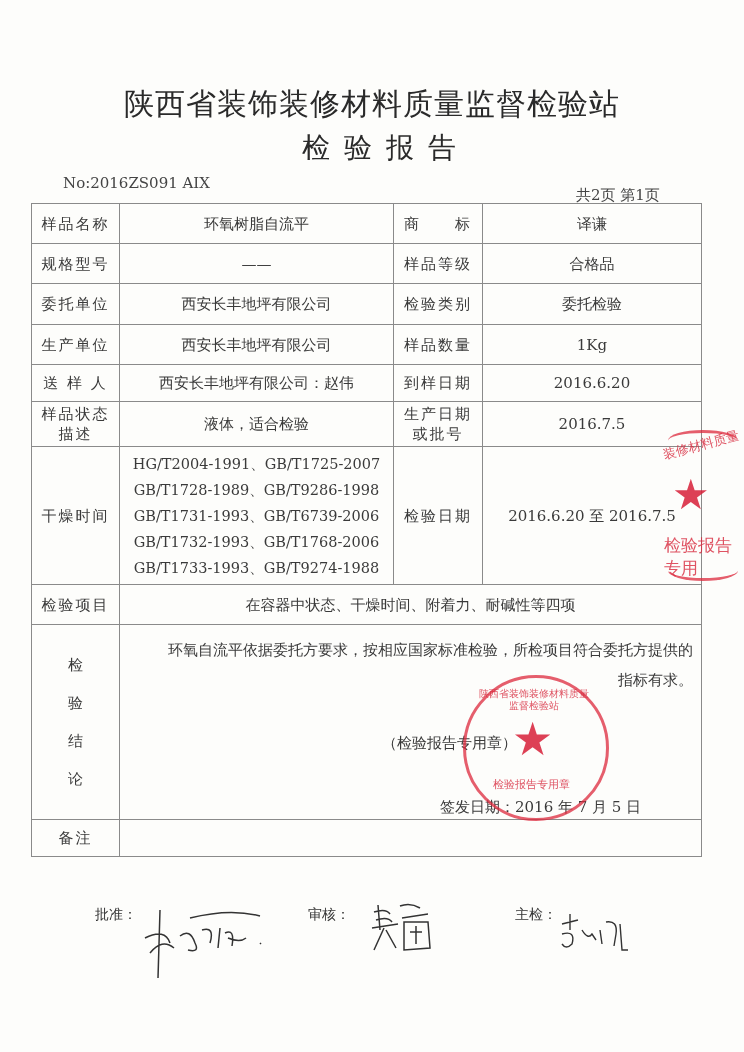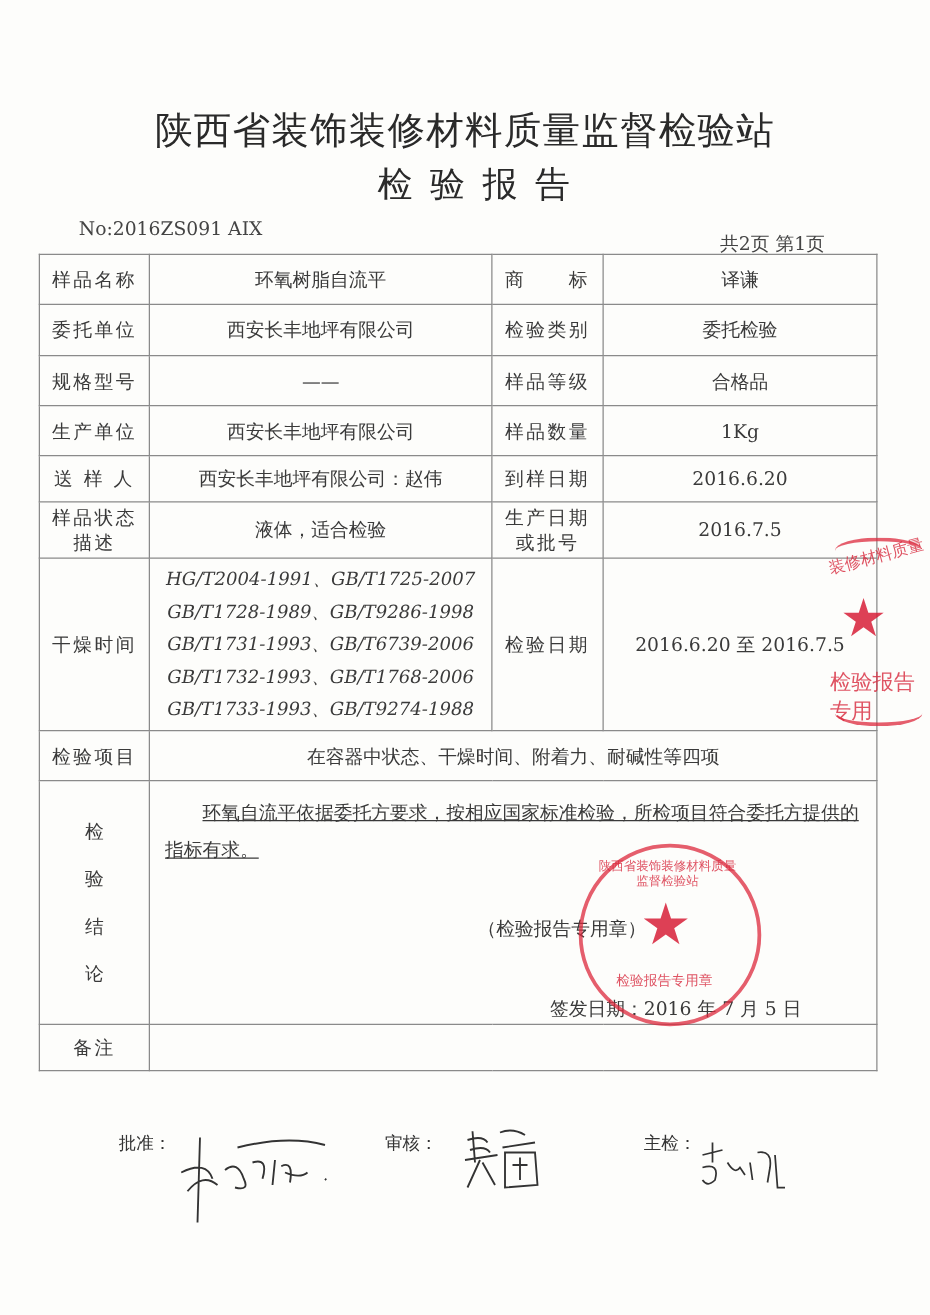--- a/index.html
+++ b/index.html
@@ -6,22 +6,22 @@
   body { width:744px; height:1052px; background:#fdfdfb; position:relative; overflow:hidden;
          font-family:"DejaVu Serif", "Liberation Serif", serif; color:#3a3a3a; }
   .title { position:absolute; left:0; width:744px; text-align:center; color:#2a2a2a; }
   .t1 { top:84px; font-size:30px; letter-spacing:1px; font-family:"DejaVu Sans", sans-serif; }
   .t2 { top:129px; font-size:28px; letter-spacing:14px; font-family:"DejaVu Sans", sans-serif; padding-left:28px; box-sizing:border-box; }
   .docno { position:absolute; left:63px; top:174px; font-size:15px; color:#444; }
   .pageinfo { position:absolute; left:548px; top:186px; font-size:15px; color:#444;margin-left:28px; }
   table { position:absolute; left:31px; top:203px; width:670px; border-collapse:collapse; table-layout:fixed; }
   td { border:1.5px solid #8a8a8a; text-align:center; font-size:15px; padding:0; color:#3a3a3a; line-height:20px; }
   .lbl { letter-spacing:2px; }
-  .stdlines div { line-height:26px; font-size:14.5px;font-style:italic; }
-  .concl { text-align:left; vertical-align:top; position:relative;text-decoration:underline; }
+  .stdlines div { line-height:26px; font-size:14.5px; }
+  .concl { text-align:right; vertical-align:top; position:relative; }
   .concl-text { padding:10px 8px 0 12px; line-height:30px; text-indent:30px; font-size:15px; }
   .vert div { line-height:38px; }
   .sealtext { position:absolute; left:262px; top:108px; font-size:15px; }
   .signdate { position:absolute; left:320px; top:172px; font-size:15px; }
   .sig { position:absolute; font-size:14px; color:#333; top:906px; font-family:"DejaVu Sans", sans-serif; }
   .stamp { position:absolute; border-radius:50%; border:3px solid rgba(220,40,60,0.75); }
   .star { position:absolute; color:rgba(215,30,55,0.85); }
   .stamptxt { position:absolute; color:rgba(215,40,60,0.8); font-size:12px; font-family:"DejaVu Sans", sans-serif; }
 </style>
 </head>
@@ -39,31 +39,31 @@
       <col style="width:89px">
       <col style="width:219px">
   </colgroup>
   <tbody>
       <tr style="height:40px">
     <td class="lbl">样品名称</td>
     <td>环氧树脂自流平</td>
     <td class="lbl">商　　标</td>
     <td>译谦</td>
   </tr>
+  <tr style="height:40px">
+    <td class="lbl">规格型号</td>
+    <td>——</td>
+    <td class="lbl">样品等级</td>
+    <td>合格品</td>
+  </tr>
   <tr style="height:41px">
     <td class="lbl">委托单位</td>
     <td>西安长丰地坪有限公司</td>
     <td class="lbl">检验类别</td>
     <td>委托检验</td>
-  </tr>
-  <tr style="height:40px">
-    <td class="lbl">规格型号</td>
-    <td>——</td>
-    <td class="lbl">样品等级</td>
-    <td>合格品</td>
   </tr>
   <tr style="height:40px">
     <td class="lbl">生产单位</td>
     <td>西安长丰地坪有限公司</td>
     <td class="lbl">样品数量</td>
     <td>1Kg</td>
   </tr>
   <tr style="height:37px">
     <td class="lbl">送 样 人</td>
     <td>西安长丰地坪有限公司：赵伟</td>

